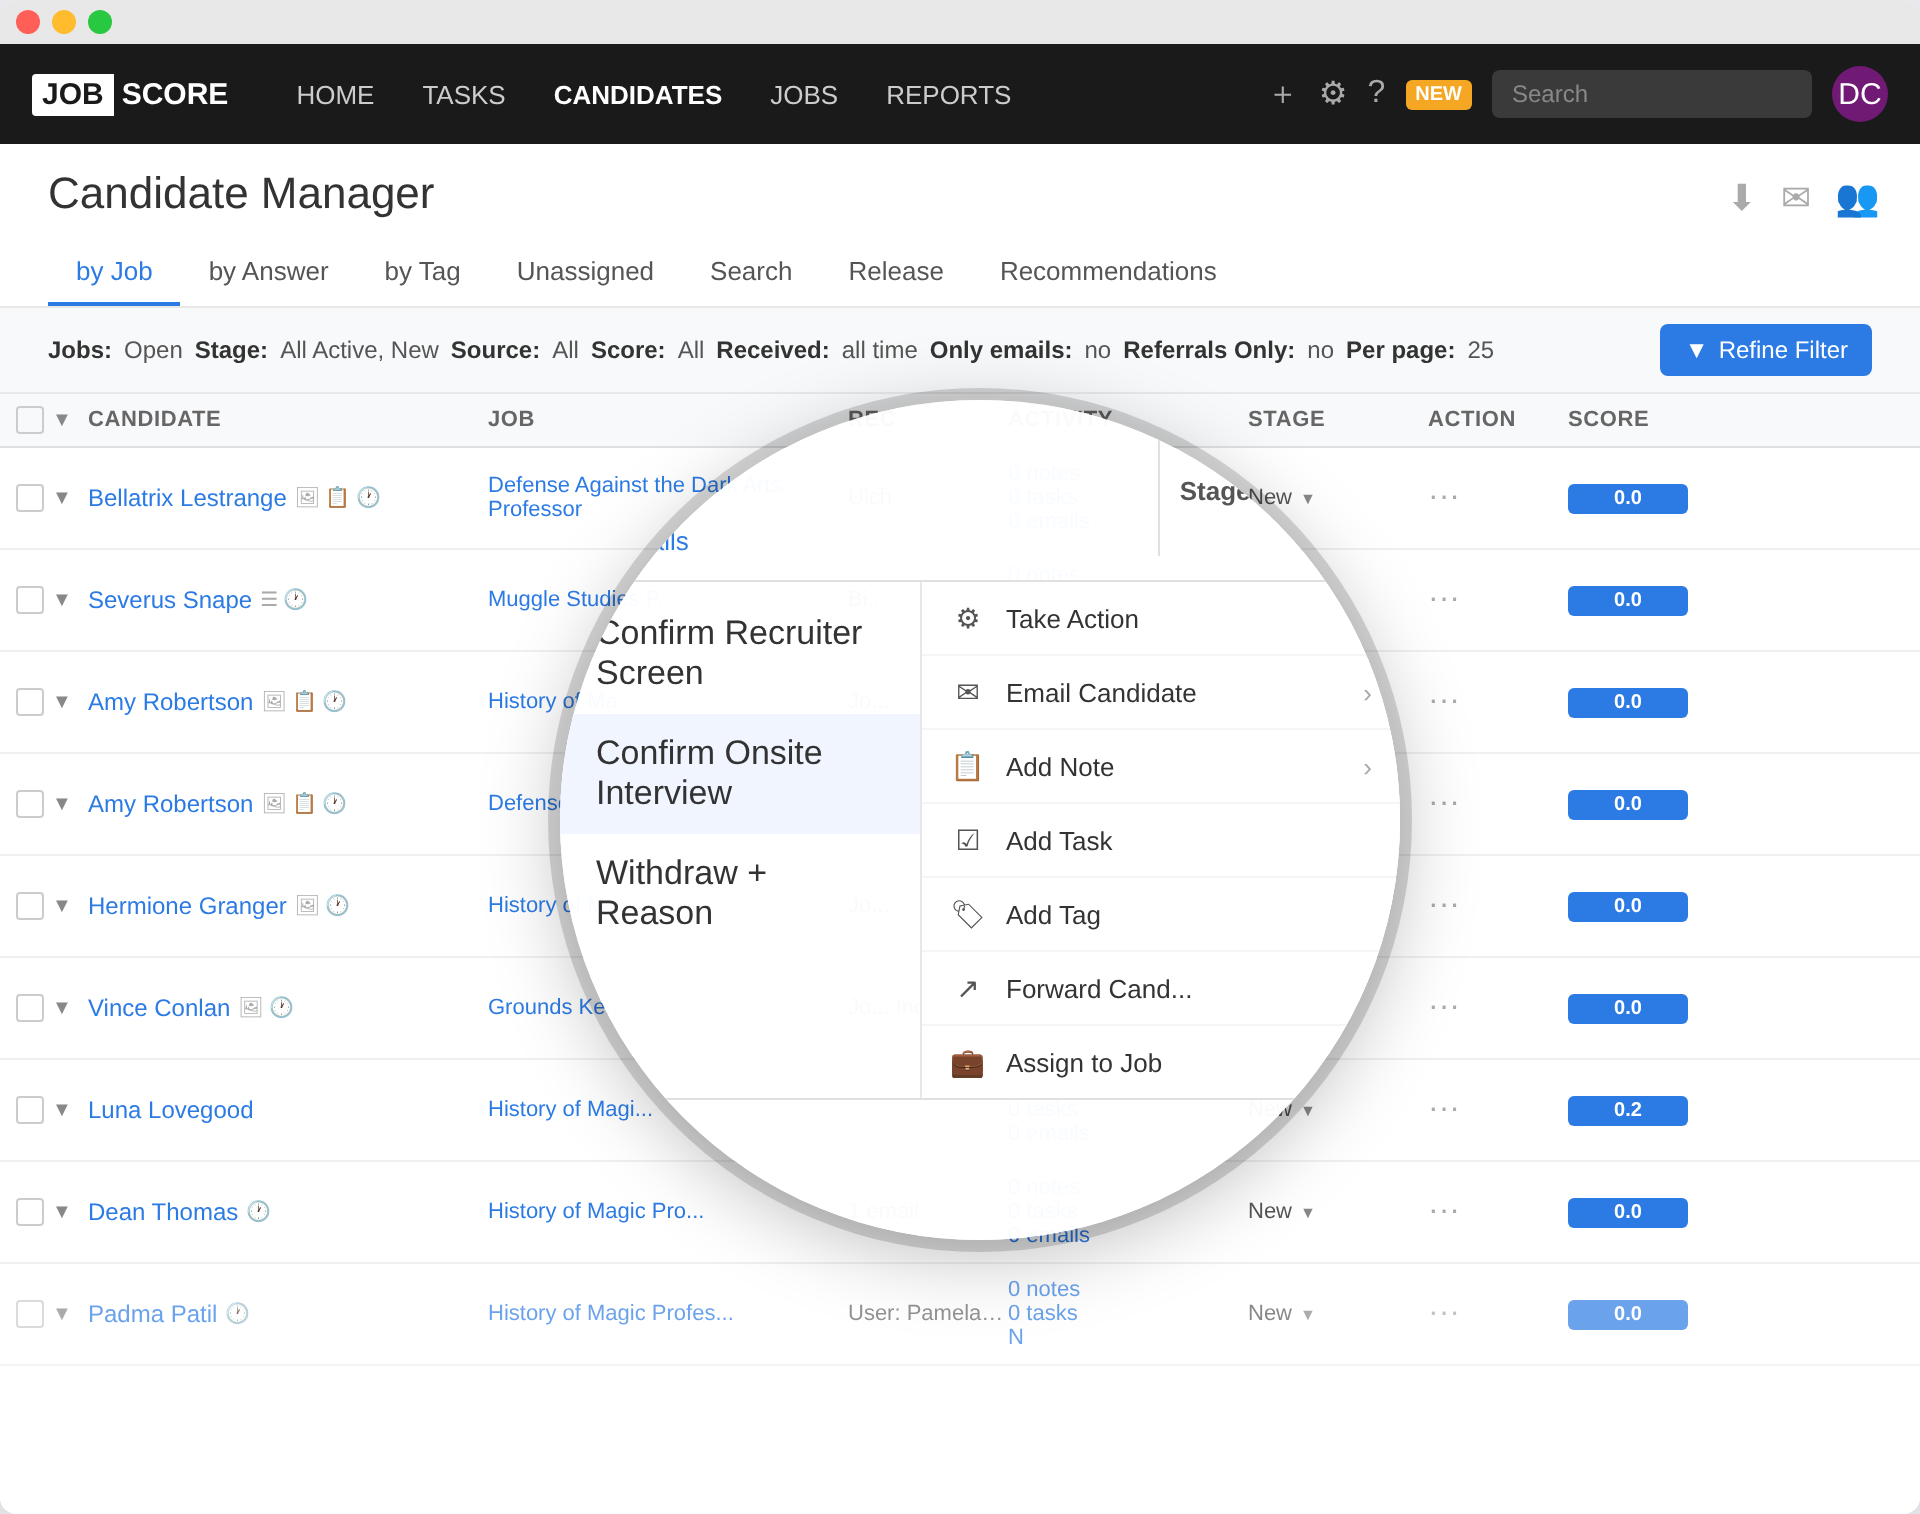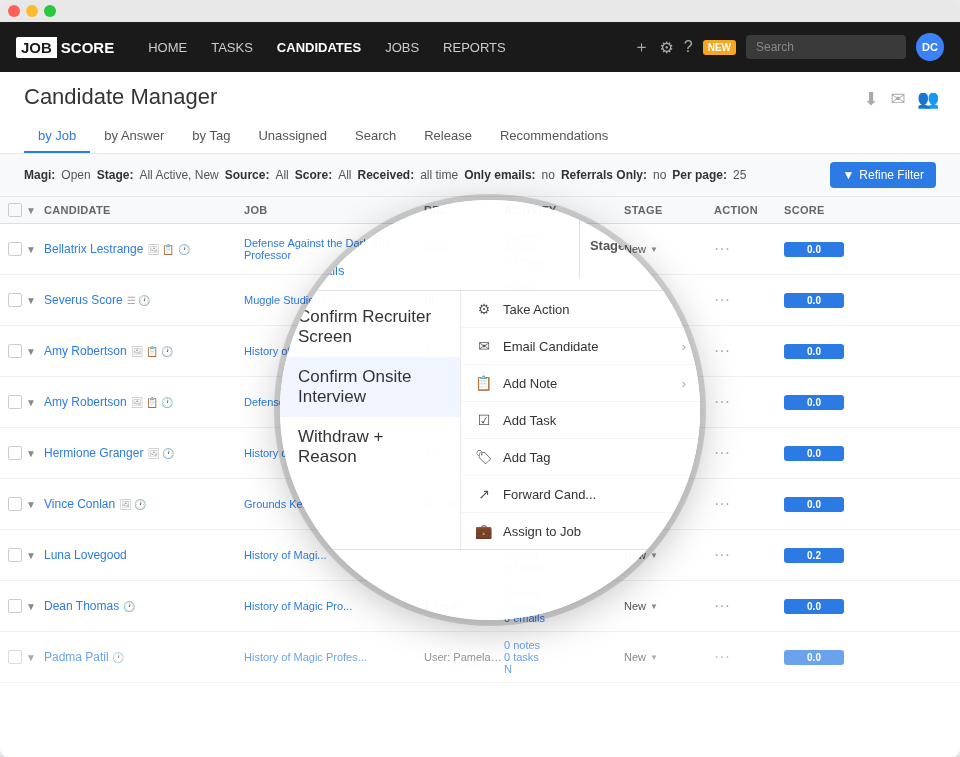--- a/index.html
+++ b/index.html
@@ -19,21 +19,21 @@
     .logo-job { background: #fff; color: #1a1a1a; font-weight: 900; font-size: 15px; padding: 2px 5px; border-radius: 2px 0 0 2px; }
     .logo-score { color: #fff; font-weight: 700; font-size: 15px; padding: 2px 4px; }
     .nav-link { color: #ccc; font-size: 13px; font-weight: 400; padding: 6px 10px; cursor: pointer; border-radius: 4px; text-decoration: none; }
     .nav-link.active { color: #fff; font-weight: 700; }
     .nav-spacer { flex: 1; }
     .nav-actions { display: flex; align-items: center; gap: 10px; }
     .nav-icon { color: #aaa; font-size: 16px; cursor: pointer; }
     .nav-new-badge { background: #f5a623; color: #fff; font-size: 10px; font-weight: 700; padding: 2px 5px; border-radius: 3px; cursor: pointer; }
     .search-box { background: #3a3a3a; border: none; border-radius: 4px; padding: 5px 10px; color: #fff; font-size: 12px; width: 160px; outline: none; }
     .search-box::placeholder { color: #888; }
-    .avatar { background: #3b82f6; color: #fff; font-size: 11px; font-weight: 700; width: 28px; height: 28px; border-radius: 50%; display: flex; align-items: center; justify-content: center; cursor: pointer; }
+    .avatar { background: #701a75; color: #fff; font-size: 15px; font-weight: 400; width: 28px; height: 28px; border-radius: 50%; display: flex; align-items: center; justify-content: center; cursor: pointer; }
 
     
     .page-header { background: #fff; padding: 12px 24px 0; border-bottom: 1px solid #e8e8e8; }
     .page-title { font-size: 22px; font-weight: 300; color: #333; margin-bottom: 10px; }
     .page-header-actions { position: absolute; top: 88px; right: 20px; display: flex; gap: 12px; }
     .header-icon { color: #aaa; font-size: 18px; cursor: pointer; }
     .tabs { display: flex; gap: 0; }
     .tab { padding: 8px 14px; font-size: 13px; color: #555; cursor: pointer; border-bottom: 2px solid transparent; }
     .tab.active { color: #2c7be5; border-bottom: 2px solid #2c7be5; font-weight: 500; }
 
@@ -138,21 +138,21 @@
     </div>
   </div>
 
   <div class="page-header-actions">
     <span class="header-icon">⬇</span>
     <span class="header-icon">✉</span>
     <span class="header-icon">👥</span>
   </div>
 
   <div class="filter-bar">
-    <span class="label">Magi:</span>
+    <span class="label">Jobs:</span>
     <span class="value">Open</span>
     <span class="label">Stage:</span>
     <span class="value">All Active, New</span>
     <span class="label">Source:</span>
     <span class="value">All</span>
     <span class="label">Score:</span>
     <span class="value">All</span>
     <span class="label">Received:</span>
     <span class="value">all time</span>
     <span class="label">Only emails:</span>
@@ -205,21 +205,21 @@
       <div class="action-dots">···</div>
       <div class="score-badge">0.0</div>
     </div>
 
     <div class="table-row">
       <div class="row-check">
           <div class="cb"></div>
           <span class="expand-arrow">▼</span>
         </div>
       <div class="candidate-name">
-          <span>Severus Score</span>
+          <span>Severus Snape</span>
           <span class="cicon">☰ 🕐</span>
         </div>
       <div class="job-name">Muggle Studies P...</div>
       <div class="rec-cell">Bi...</div>
       <div class="activity-cell">
         <span class="activity-link">0 notes</span>
         <span class="activity-link">0 tasks</span>
         <span class="activity-link">0 emails</span>
       </div>
       <div class="stage-pill">

